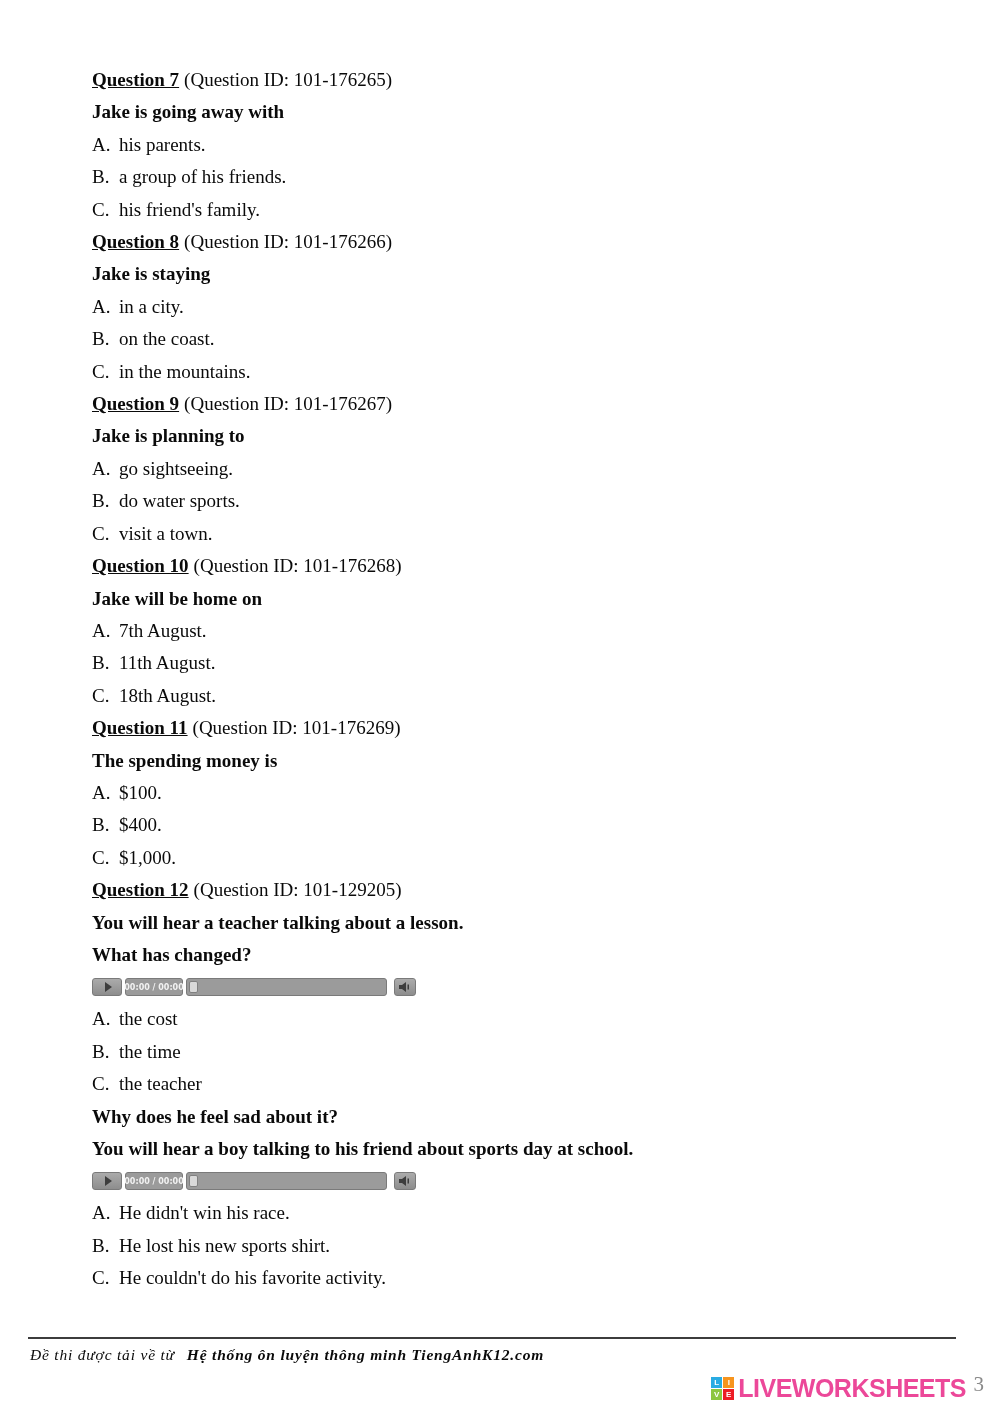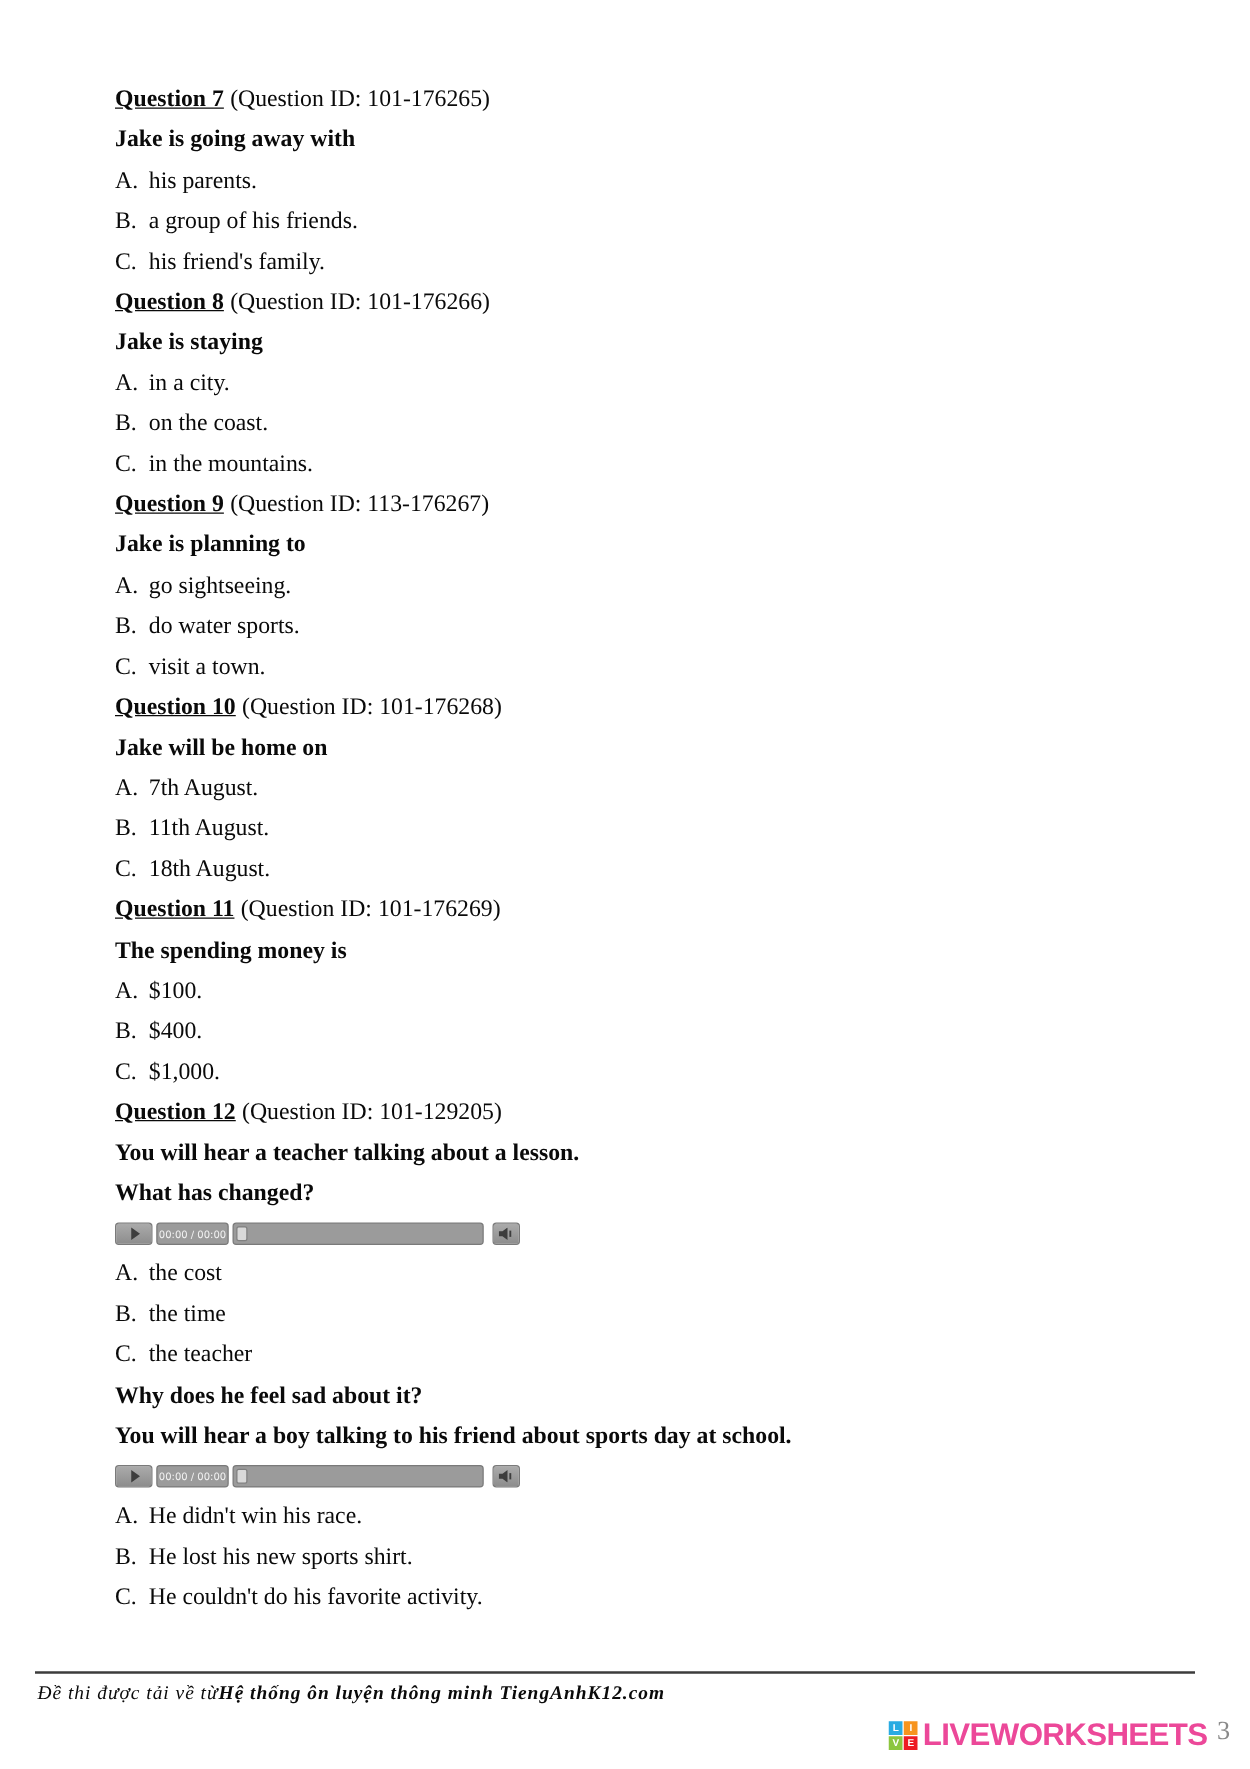--- a/index.html
+++ b/index.html
@@ -44,20 +44,21 @@
     margin-left:2px;
   }
   .ap-time {
     width:58px; height:18px; flex:0 0 58px;
     margin-left:3px;
     background:#9b9b9b; border:1px solid #7a7a7a; border-radius:3px;
     color:#f2f2f2;
     font-family:"DejaVu Sans", sans-serif; font-size:8px;
     display:flex; align-items:center; justify-content:center;
     white-space:nowrap;
+    font-weight:bold;
   }
   .ap-track {
     flex:1; height:18px; margin-left:3px;
     background:#9b9b9b; border:1px solid #7a7a7a; border-radius:3px;
     position:relative; cursor:pointer;
   }
   .ap-handle {
     position:absolute; left:2px; top:2px;
     width:9px; height:12px;
     background:#d9d9d9; border:1px solid #808080; border-radius:2px;
@@ -74,21 +75,21 @@
   
   .footer-rule {
     position:absolute; left:28px; right:44px; top:1337px;
     height:2px; background:#3c3c3c;
   }
   .footer-text {
     position:absolute; left:30px; top:1346px;
     font-style:italic; font-size:15.5px; letter-spacing:0.8px;
     white-space:nowrap;
   }
-  .footer-brand { font-weight:bold; }
+  .footer-brand { font-weight:bold; margin-left:12px; }
 
   .logo {
     position:absolute; right:34px; top:1374px;
     display:flex; align-items:center; gap:4px;
   }
   .logo-icon {
     display:grid;
     grid-template-columns:11px 11px;
     grid-template-rows:11px 11px;
     gap:1px;
@@ -154,21 +155,21 @@
           <span class="opt-text">on the coast.</span>
         </li>
         <li class="q-option">
           <span class="opt-letter">C.</span>
           <span class="opt-text">in the mountains.</span>
         </li>
       </ul>
   </section>
     <section class="question">
     <div class="q-header">
-      <span class="q-title">Question 9</span><span class="q-id">(Question ID: 113-176267)</span>
+      <span class="q-title">Question 9</span><span class="q-id">(Question ID: 101-176267)</span>
     </div>
     <div class="q-stems">
         <div class="q-stem">Jake is planning to</div>
       </div>
     <div class="q-audio"></div>
     <ul class="q-options">
         <li class="q-option">
           <span class="opt-letter">A.</span>
           <span class="opt-text">go sightseeing.</span>
         </li>

